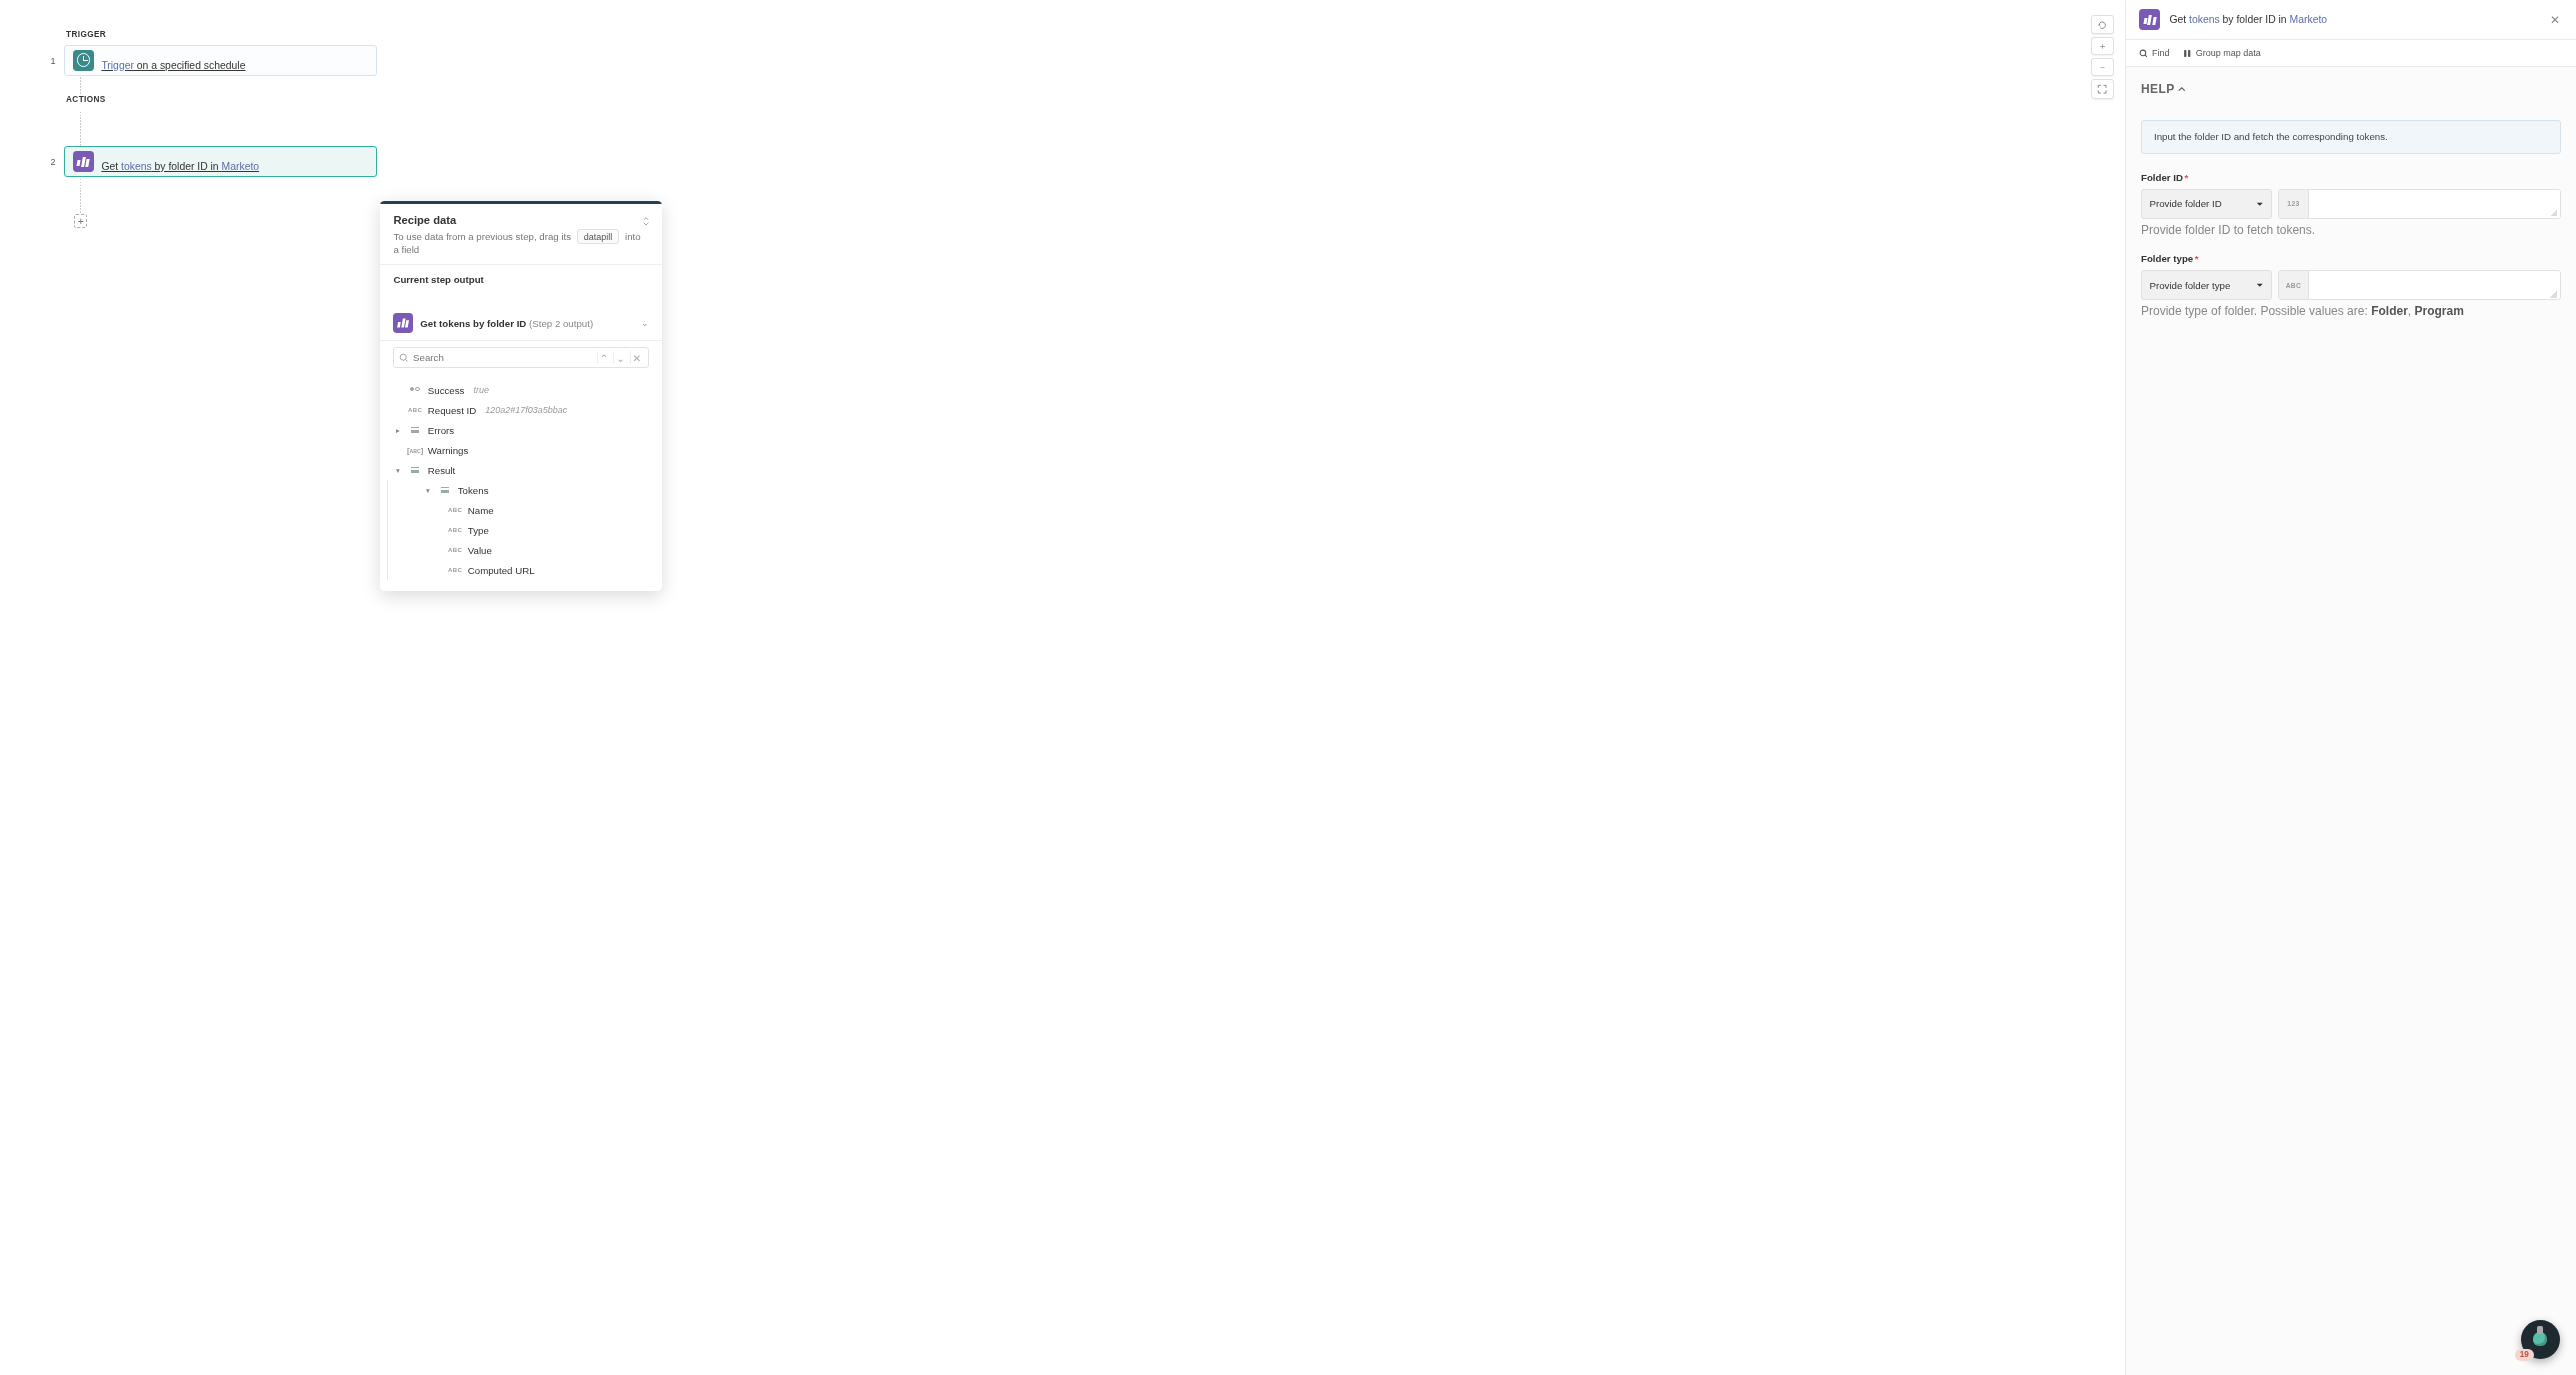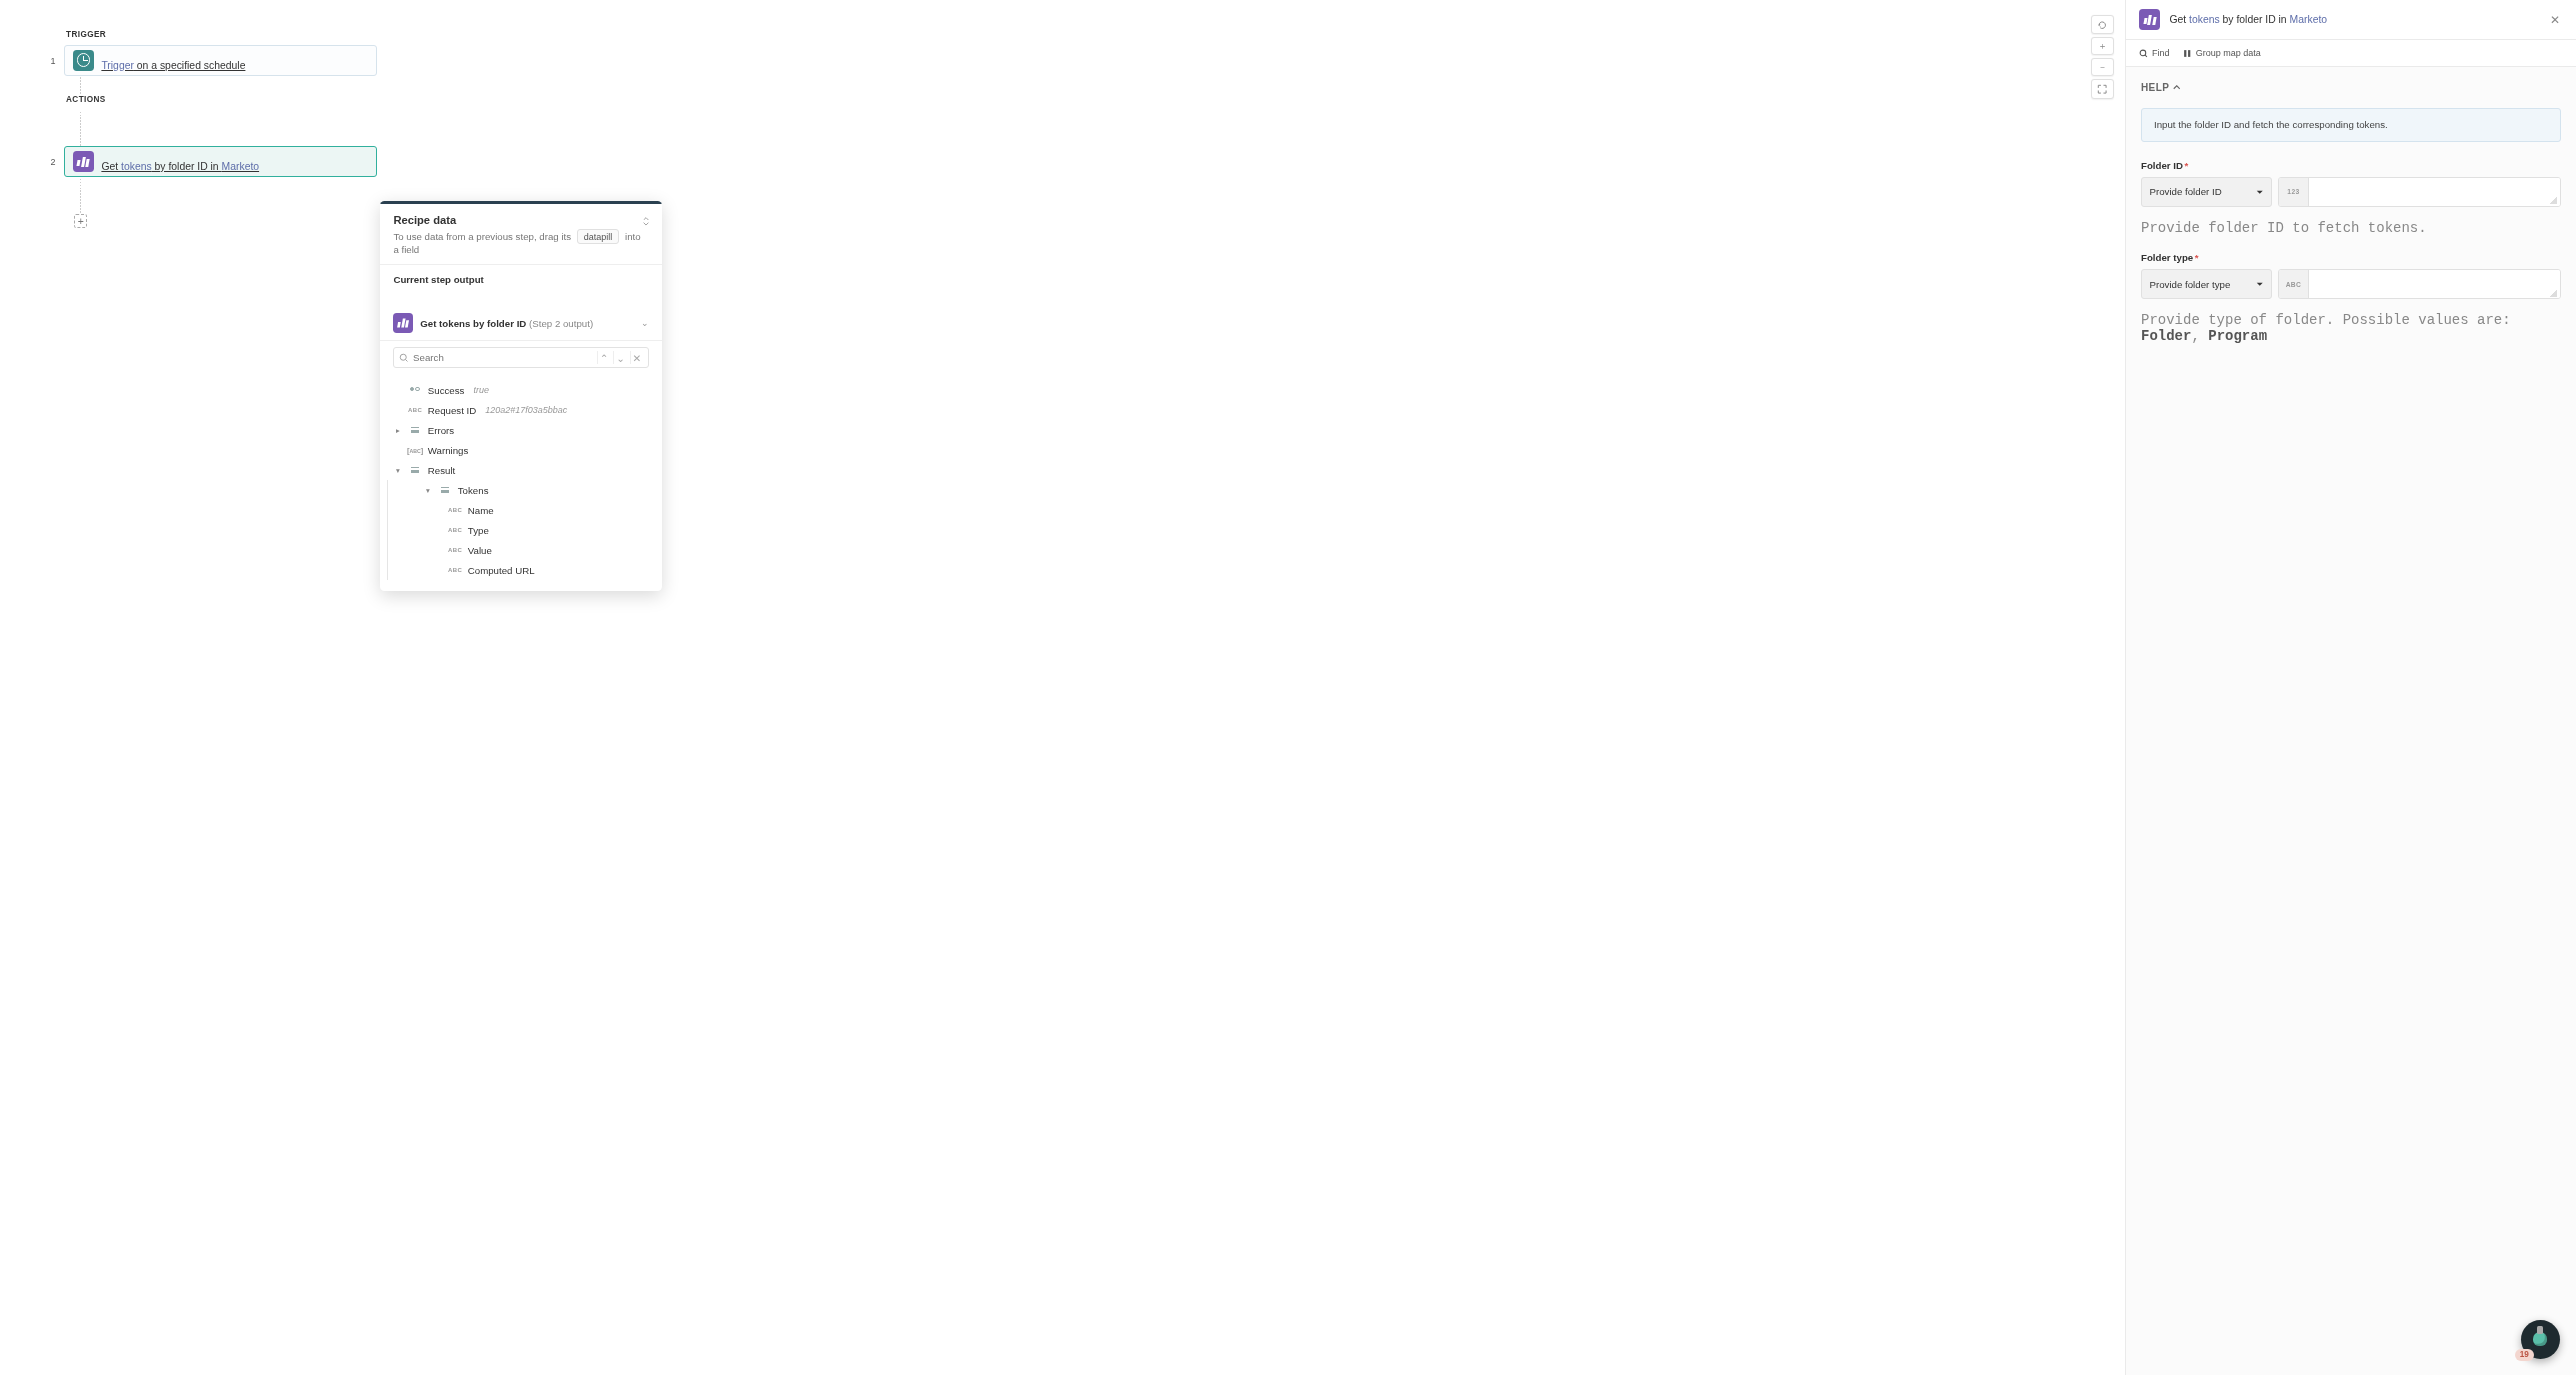--- a/index.html
+++ b/index.html
@@ -235,22 +235,22 @@
     .config-title { font-size:10.4px; color:#333; flex:1; }
     .config-title .hl { color:#5d6da9; }
     .close-btn { width:15px;height:15px; display:flex;align-items:center;justify-content:center; color:#888; cursor:pointer; font-size:12px;}
     .config-toolbar {
       height:27px; border-bottom:0.7px solid #eaeaea;
       display:flex; align-items:center; padding:0 13.4px; gap:13.4px;
     }
     .tool-link { display:flex; align-items:center; gap:3.7px; font-size:9px; color:#555; cursor:pointer; }
     .config-body { padding: 15px; background:#fbfbfb; flex:1; overflow:auto; }
     .help-toggle {
-      font-size:10px; font-weight:600; letter-spacing:0.4px; color:#666;
-      display:flex; align-items:center; gap:3.7px; cursor:pointer; margin-bottom:15px;
+      font-size:12px; font-weight:600; letter-spacing:0.4px; color:#666;
+      display:flex; align-items:center; gap:3.7px; cursor:pointer; margin-bottom:24px;
     }
     .help-box {
       background:#f0f6fa; border:0.7px solid #d4e3ee; border-radius:3px;
       padding:10.4px 12px; font-size:9.7px; color:#444; margin-bottom:18px;
     }
     .form-group { margin-bottom:16.4px; }
     .form-label { font-size:9.7px; font-weight:600; color:#333; margin-bottom:6px; display:block;}
     .req { color:#d9534f; margin-left:1.5px; }
     .input-row { display:flex; gap:6px; }
     .select-btn {
@@ -269,21 +269,21 @@
     }
     .field-input textarea, .field-input input {
       flex:1; border:none; outline:none; padding:7.5px; font-size:9.7px; resize:none;
       font-family:inherit;
     }
     .field-resizer {
       position:absolute; right:3px; bottom:1.5px; width:7.5px;height:7.5px;
       background: linear-gradient(135deg, transparent 50%, #ddd 50%);
       pointer-events:none;
     }
-    .helper-text { font-size:14px; color:#888; margin-top:13px;font-family:Liberation Mono, monospace; }
+    .helper-text { font-size:12px; color:#888; margin-top:4px; }
     .helper-text b { color:#555; font-weight:700; }
     
     .float-help {
       position:fixed; right:16.4px; bottom:16.4px;
       width:39px;height:39px; border-radius:50%;
       background:#1e2a2f; display:flex;align-items:center;justify-content:center;
       box-shadow: 0 3px 9px rgba(0,0,0,0.3);
       cursor:pointer;
     }
     .float-badge {

